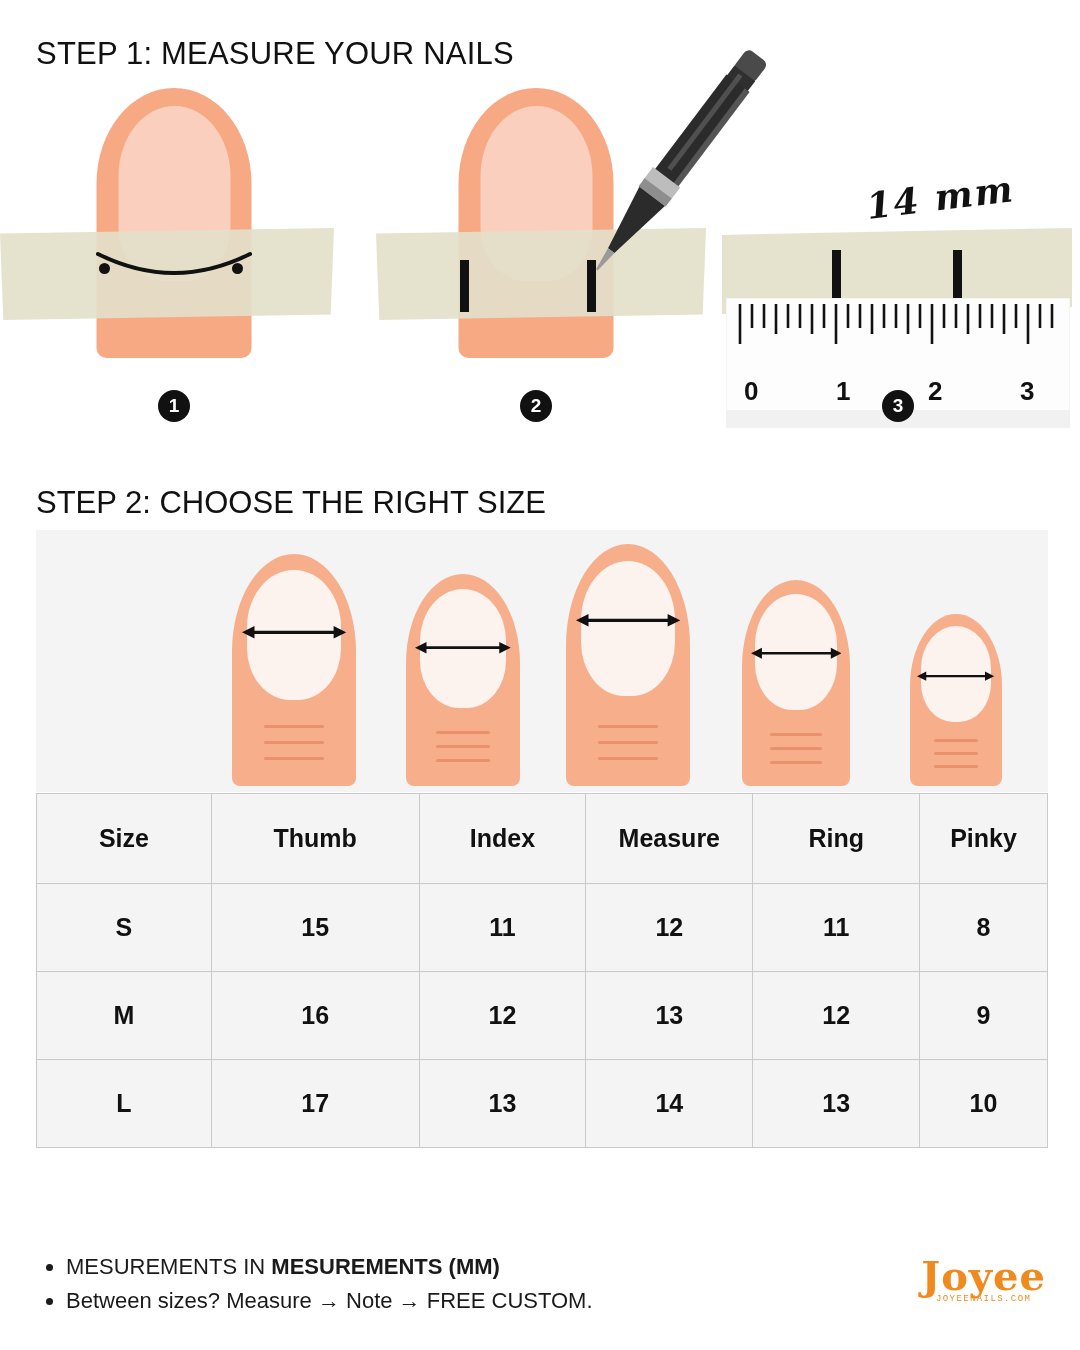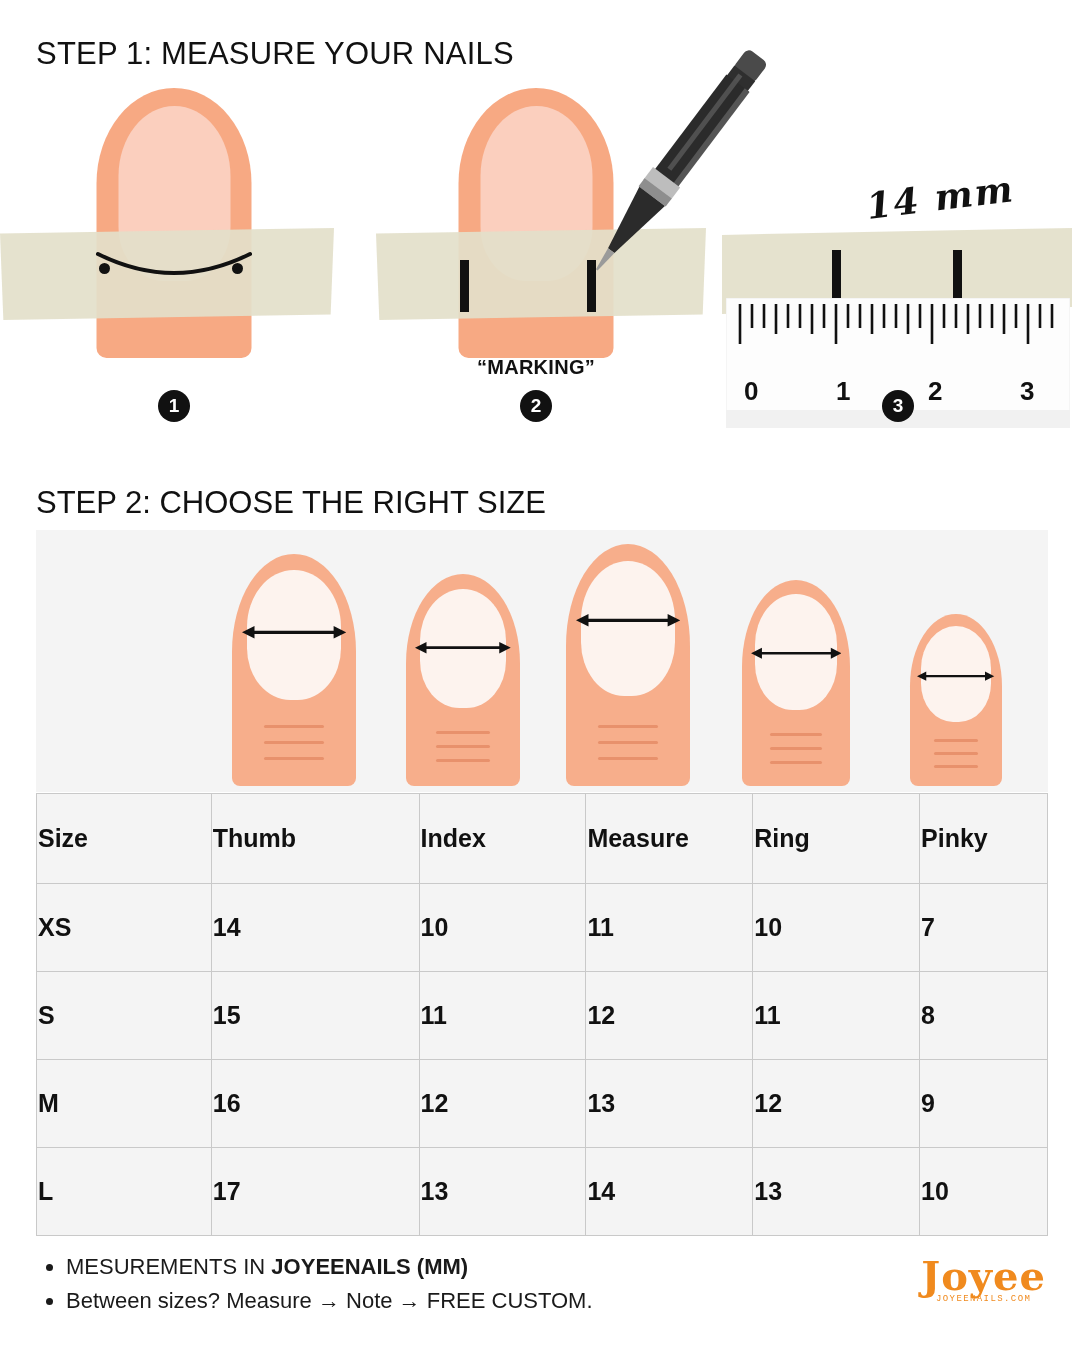--- a/index.html
+++ b/index.html
@@ -205,21 +205,21 @@
   table.sizechart {
     position: absolute;
     left: 36px;
     top: 793px;
     width: 1012px;
     border-collapse: collapse;
     background: #f4f4f4;
   }
   table.sizechart td, table.sizechart th {
     border: 1px solid #c9c9c9;
-    text-align: left;
+    text-align: center;
     font-size: 25px;
     font-weight: bold;
     height: 88px;
     color: #111;
   }
   table.sizechart th { height: 90px; }
   table.sizechart col.c0 { width: 175px; }
   table.sizechart col.c1 { width: 208px; }
   table.sizechart col.c2 { width: 167px; }
   table.sizechart col.c3 { width: 167px; }
@@ -299,21 +299,20 @@
         <rect x="104" y="30" width="26" height="14" fill="#2f2f2f"></rect>
         <rect x="103" y="42" width="28" height="120" fill="#2b2b2b"></rect>
         <rect x="126" y="42" width="6" height="120" fill="#555"></rect>
         <rect x="112" y="34" width="5" height="118" fill="#6f6f6f" opacity=".55"></rect>
         <rect x="100" y="160" width="34" height="16" fill="#bdbdbd"></rect>
         <rect x="100" y="174" width="34" height="10" fill="#8e8e8e"></rect>
         <polygon points="101,184 133,184 121,252 113,252" fill="#2b2b2b"></polygon>
         <polygon points="113,252 121,252 118,276 116,276" fill="#9a9a9a"></polygon>
       </g>
     </svg>
-    <div class="s1-caption">“MARKING”</div>
     <div class="s1-badge">2</div>
   </div>
 
   <div class="s1-cell c">
     <div class="ruler-wrap">
       <div class="ruler-tape"></div>
       <div class="ruler-tick one"></div>
       <div class="ruler-tick two"></div>
       <svg viewBox="0 0 344 130" width="344" height="130" style="position:absolute;left:0;top:70px">
         <rect x="0" y="0" width="344" height="130" fill="#fdfdfd" stroke="#ededed"></rect>
@@ -446,28 +445,20 @@
       <th>Size</th>
       <th>Thumb</th>
       <th>Index</th>
       <th>Measure</th>
       <th>Ring</th>
       <th>Pinky</th>
     </tr>
   </thead>
   <tbody>
     <tr>
-      <td>XS</td>
-      <td>14</td>
-      <td>10</td>
-      <td>11</td>
-      <td>10</td>
-      <td>7</td>
-    </tr>
-    <tr>
       <td>S</td>
       <td>15</td>
       <td>11</td>
       <td>12</td>
       <td>11</td>
       <td>8</td>
     </tr>
     <tr>
       <td>M</td>
       <td>16</td>
@@ -483,21 +474,21 @@
       <td>14</td>
       <td>13</td>
       <td>10</td>
     </tr>
   </tbody>
 </table>
 
 <div class="notes">
   <ul>
     <li>
-      <span>MESUREMENTS IN </span><b>JOYEENAILS (MM)</b>
+      <span>MESUREMENTS IN </span><b>MESUREMENTS (MM)</b>
     </li>
     <li>Between sizes? Measure → Note → FREE CUSTOM.</li>
   </ul>
 </div>
 
 <div class="logo">
   <div class="word">Joyee</div>
   <div class="sub">JOYEENAILS.COM</div>
 </div>
 

